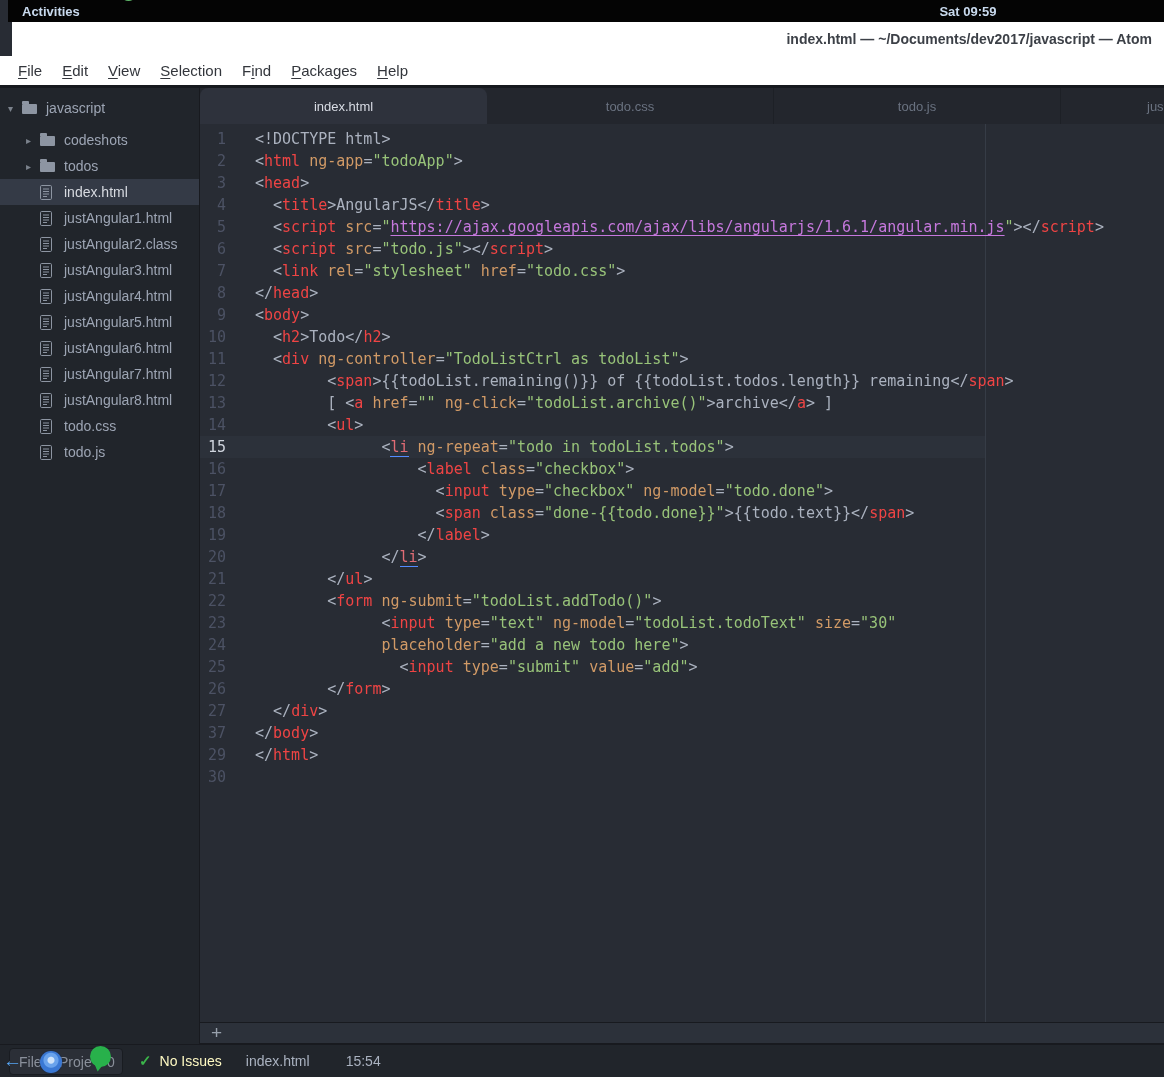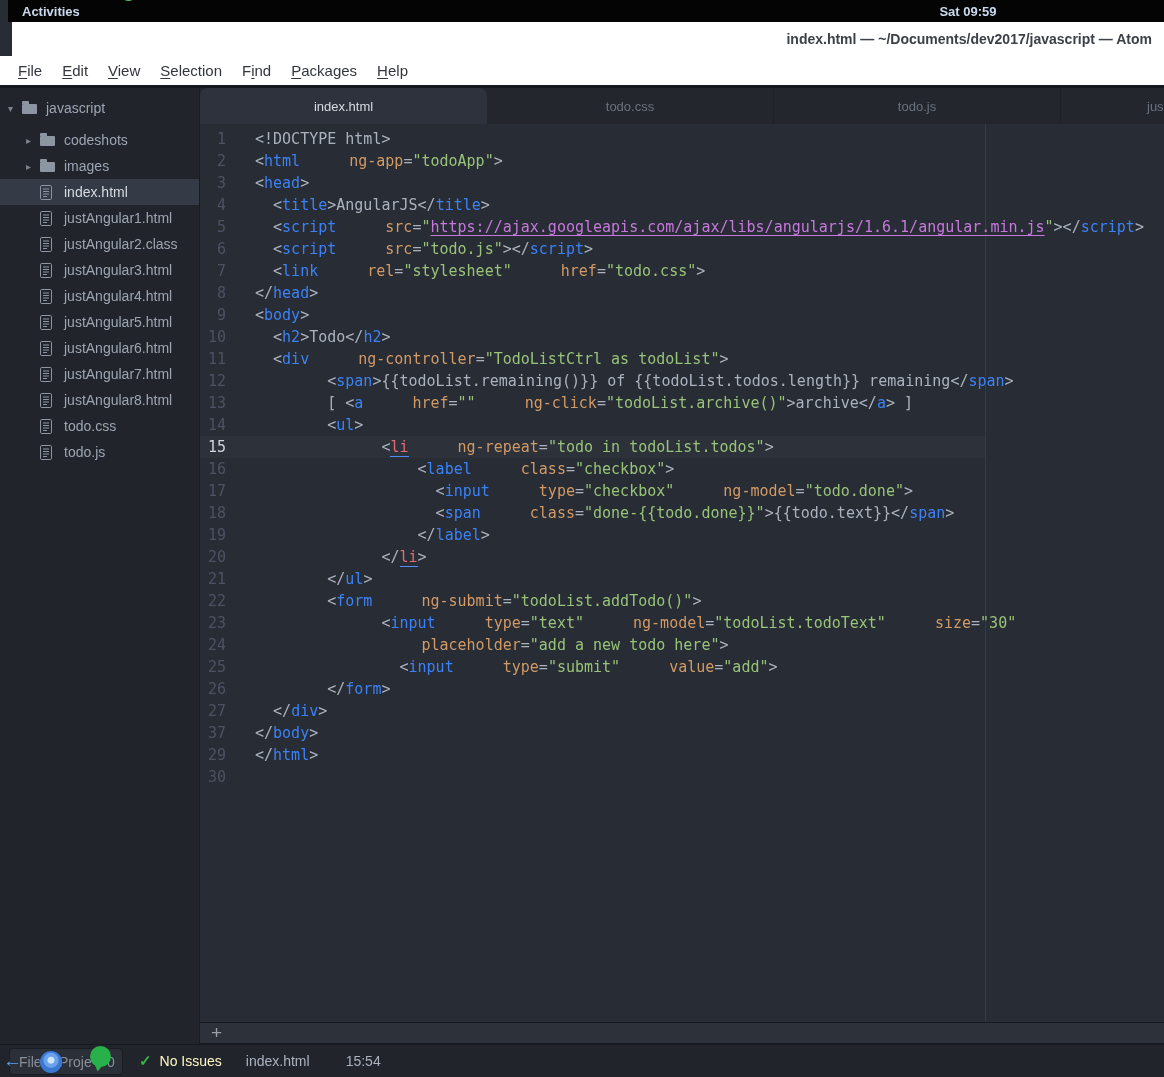--- a/index.html
+++ b/index.html
@@ -50,22 +50,22 @@
   .editor { position:absolute; left:200px; top:124px; width:964px; height:898px; background:#282c34;
             font-family:"DejaVu Sans Mono", monospace; font-size:15px; line-height:22px;
             padding-top:4px; overflow:hidden; }
   .wrap-guide { position:absolute; left:785px; top:0; width:1px; height:898px; background:#363c46; }
   .code-row { display:flex; height:22px; white-space:pre; position:relative; }
   .code-row.active { background:linear-gradient(90deg, #2c313a 0, #2c313a 785px, rgba(0,0,0,0) 785px); }
   .gutter { width:42px; padding-right:16px; text-align:right; color:#4c5264; flex:none; }
   .code-row.active .gutter { color:#ced3dc; }
   .code-text { padding-left:13px; }
   .tk-p { color:#abb2bf; }
-  .tk-t { color:#3b82f6; }
-  .tk-a { color:#d19a66;margin-left:40px; }
+  .tk-t { color:#ef4444; }
+  .tk-a { color:#d19a66; }
   .tk-s { color:#98c379; }
   .tk-l { color:#c678dd; text-decoration:underline; text-underline-offset:3px; }
   .tk-u { color:#e06c75; border-bottom:1px solid #528bff; }
 
   
   .bottom-strip { position:absolute; left:200px; top:1022px; width:964px; height:22px; background:#2c313a;
                   border-top:1px solid #181a1f; border-bottom:1px solid #181a1f;
                   display:flex; align-items:center; }
   .plus-button { margin-left:11px; color:#98a0ac; font-size:19px; line-height:18px; cursor:default; }
 
@@ -142,21 +142,21 @@
         <span class="icon-slot">
           <span class="folder-glyph"></span>
         </span>
         <span>codeshots</span>
       </div>
       <div class="tree-row depth1">
         <span class="chevron">▸</span>
         <span class="icon-slot">
           <span class="folder-glyph"></span>
         </span>
-        <span>images</span>
+        <span>todos</span>
       </div>
       <div class="tree-row depth1 selected">
         <span class="chevron"></span>
         <span class="icon-slot">
           <svg width="12" height="15" viewBox="0 0 12 15">
             <rect x="0.5" y="0.5" width="11" height="14" rx="1.2" fill="none" stroke="#8d95a2"></rect>
             <path d="M3 4h6M3 6.5h6M3 9h6M3 11.5h4" stroke="#8d95a2" stroke-width="1" fill="none"></path>
           </svg>
         </span>
         <span>index.html</span>

